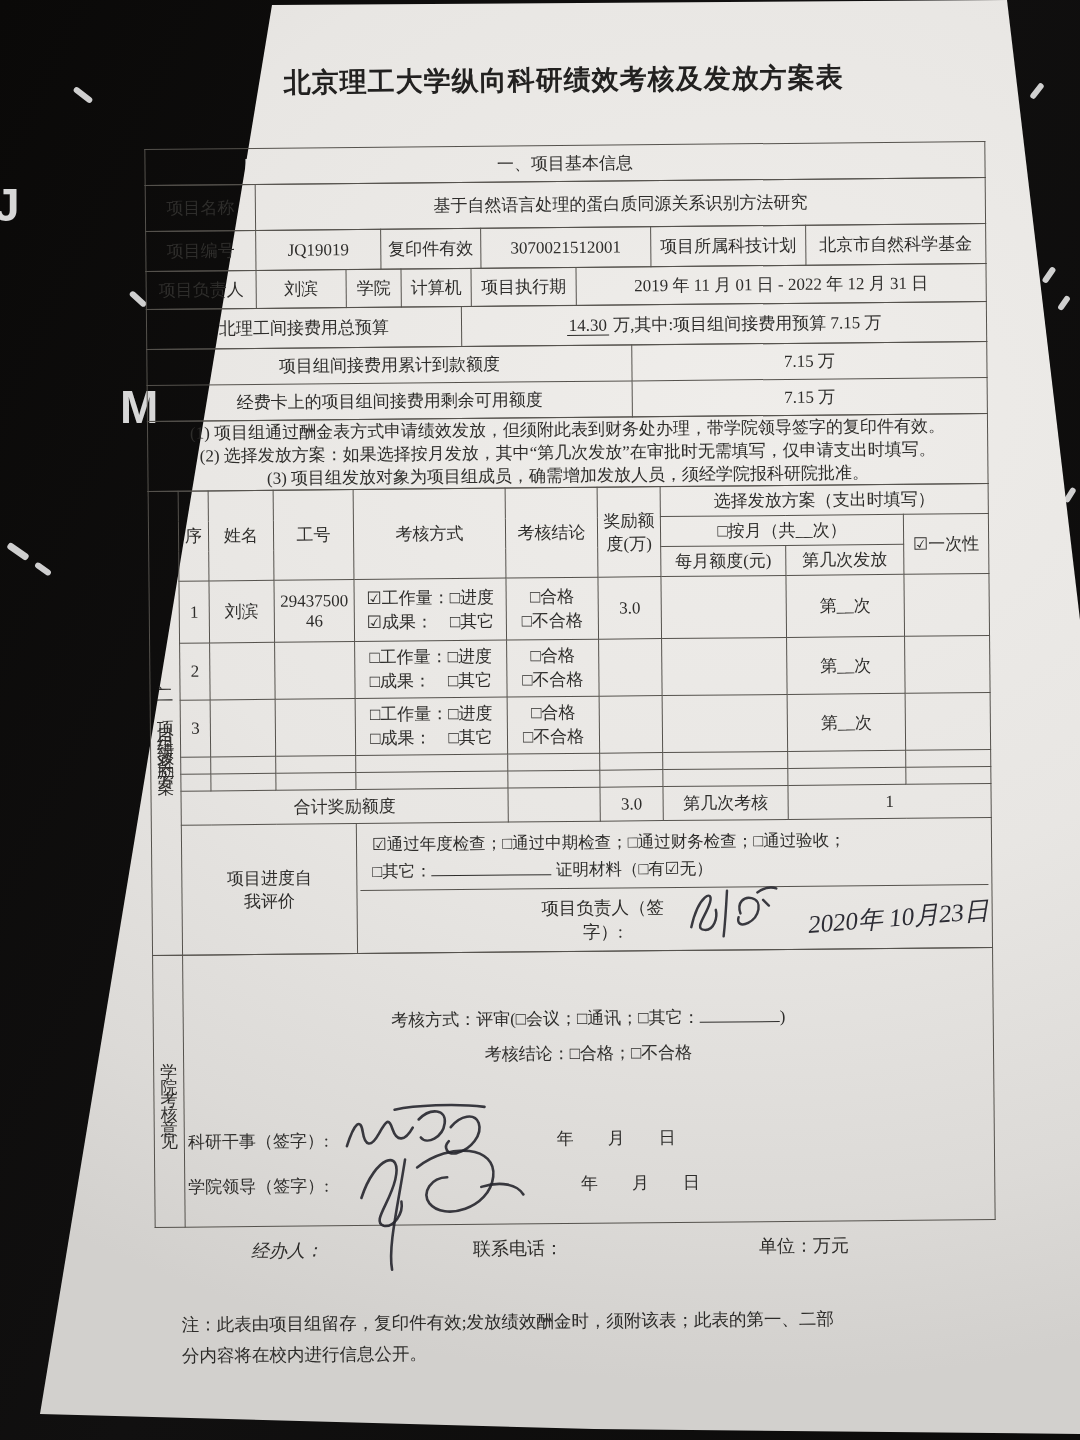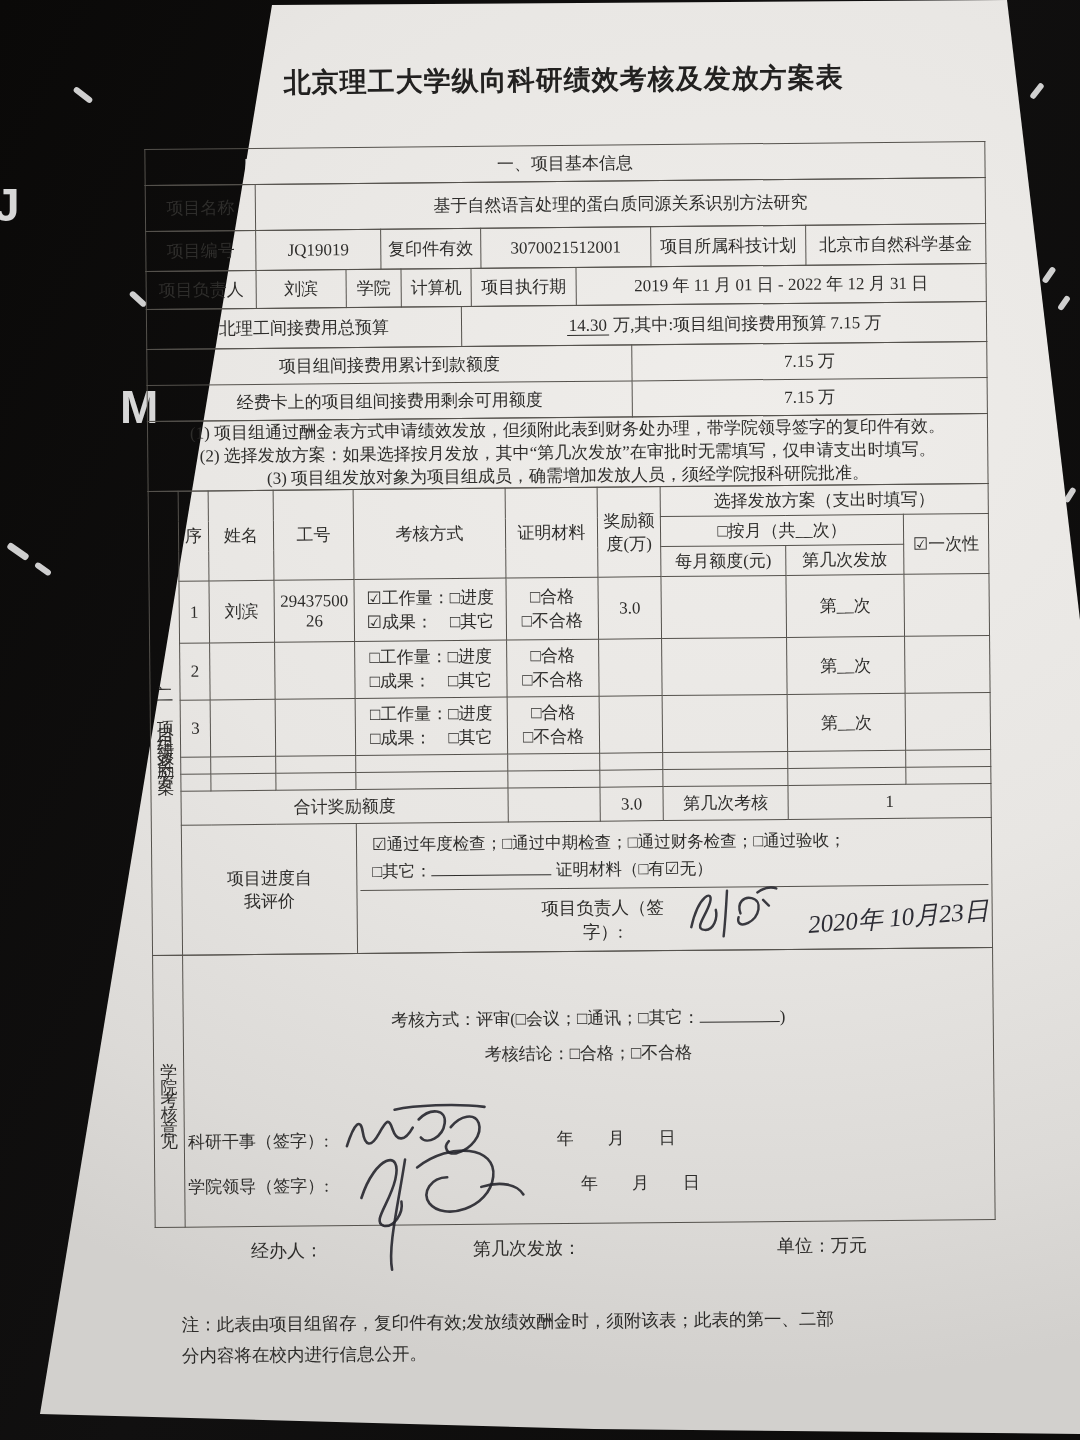--- a/index.html
+++ b/index.html
@@ -192,42 +192,42 @@
           <col style="width:118px">
           <col style="width:85px">
       </colgroup>
       <tbody>
           <tr style="height:30px">
         <td rowspan="10" class="vert">二、项目组绩效奖励方案</td>
         <td rowspan="3" class="hdr">序</td>
         <td rowspan="3" class="hdr">姓名</td>
         <td rowspan="3" class="hdr">工号</td>
         <td rowspan="3" class="hdr">考核方式</td>
-        <td rowspan="3" class="hdr">证明材料</td>
+        <td rowspan="3" class="hdr">考核结论</td>
         <td rowspan="3" class="hdr">
           <div>奖励额</div>
           <div>度(万)</div>
         </td>
         <td colspan="3" class="hdr">选择发放方案（支出时填写）</td>
       </tr>
       <tr style="height:30px">
         <td colspan="2" class="hdr">□按月（共__次）</td>
         <td rowspan="2" class="hdr">☑一次性</td>
       </tr>
       <tr style="height:30px">
         <td class="hdr">每月额度(元)</td>
         <td class="hdr">第几次发放</td>
       </tr>
 
       <tr style="height:62px">
         <td>1</td>
         <td>刘滨</td>
         <td class="small2">
           <div>29437500</div>
-          <div>26</div>
+          <div>46</div>
         </td>
         <td class="chk">
           <div>☑工作量：□进度</div>
           <div>☑成果：　□其它</div>
         </td>
         <td class="chk">
           <div>□合格</div>
           <div>□不合格</div>
         </td>
         <td>3.0</td>
@@ -364,22 +364,22 @@
               <path class="ink" d="M150 50 C170 44 186 48 192 58"></path>
             </svg>
             <span style="margin-left:30px;">年　　月　　日</span>
           </div>
         </td>
       </tr>
     </tbody>
       </table>
 
     <div class="footer-line">
-      <span style="margin-left:96px;">经办人：</span>
-      <span style="margin-left:150px;">第几次发放：</span>
+      <span style="margin-left:96px;font-style:italic;">经办人：</span>
+      <span style="margin-left:150px;">联系电话：</span>
       <span style="margin-left:196px;">单位：万元</span>
     </div>
 
     <div class="note">
       <div>注：此表由项目组留存，复印件有效;发放绩效酬金时，须附该表；此表的第一、二部</div>
       <div>分内容将在校内进行信息公开。</div>
     </div>
   </div>
 </div>
 

